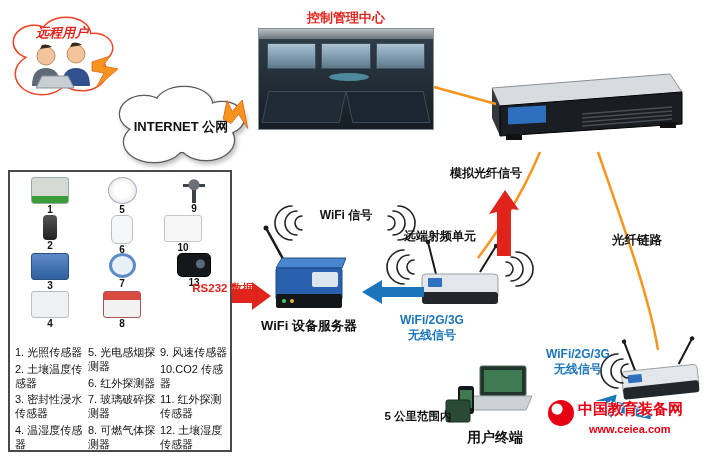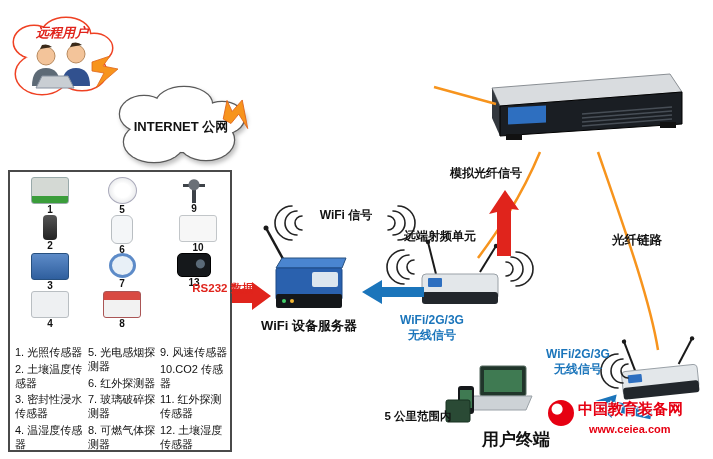--- a/index.html
+++ b/index.html
@@ -132,20 +132,34 @@
           <ellipse cx="74" cy="24" rx="28" ry="17"></ellipse>
         <ellipse cx="112" cy="38" rx="22" ry="16"></ellipse>
           <ellipse cx="96" cy="60" rx="28" ry="20"></ellipse>
         <ellipse cx="44" cy="62" rx="30" ry="20"></ellipse>
           <ellipse cx="72" cy="46" rx="36" ry="26"></ellipse>
       </g>
     </svg>
     <div class="cloud-label" style="top:38px;font-size:13px;color:#111;">INTERNET 公网</div>
   </div>
 
+  <div class="device" style="left:258px;top:10px;width:176px;height:122px;">
+    <div class="lbl red" style="left:0;top:0;width:176px;font-size:13px;position:absolute;">控制管理中心</div>
+    <div class="photo">
+      <div class="ph-ceiling"></div>
+      <div class="ph-screens">
+          <div></div>
+          <div></div>
+          <div></div>
+        </div>
+      <div class="ph-glow"></div>
+      <div class="ph-console"></div>
+      <div class="ph-console2"></div>
+    </div>
+  </div>
 
   <div class="device" style="left:478px;top:66px;width:207px;height:86px;">
     <svg width="207" height="86" viewBox="0 0 207 86">
       <polygon points="14,22 192,8 204,26 22,40" fill="#d9dcdf" stroke="#8a8f94"></polygon>
       <polygon points="14,22 22,40 22,70 14,52" fill="#33383e"></polygon>
       <polygon points="22,40 204,26 204,58 22,70" fill="#1a1e23" stroke="#000"></polygon>
       <rect x="30" y="43" width="38" height="17" fill="#2e6fc0" transform="skewY(-3)"></rect>
       <path d="M104,48 l90,-7 M104,52 l90,-7 M104,56 l90,-7 M104,60 l90,-7" stroke="#474e56" stroke-width="1.4"></path>
       <rect x="28" y="68" width="16" height="6" fill="#111"></rect>
       <rect x="182" y="56" width="16" height="6" fill="#111"></rect>
@@ -169,21 +183,21 @@
         <div class="snum">9</div>
       </div>
     <div class="cell" style="left:8px;top:43px;">
         <div class="simg s2"></div>
         <div class="snum">2</div>
       </div>
     <div class="cell" style="left:80px;top:43px;">
         <div class="simg s6"></div>
         <div class="snum">6</div>
       </div>
-    <div class="cell" style="left:156px;top:43px;">
+    <div class="cell" style="left:141px;top:43px;">
         <div class="simg s10"></div>
         <div class="snum">10</div>
       </div>
     <div class="cell" style="left:8px;top:81px;">
         <div class="simg s3"></div>
         <div class="snum">3</div>
       </div>
     <div class="cell" style="left:80px;top:81px;">
         <div class="simg s7"></div>
         <div class="snum">7</div>
@@ -274,21 +288,21 @@
     <svg width="88" height="66" viewBox="0 0 88 66">
       <rect x="34" y="2" width="46" height="30" rx="2" fill="#20352a" stroke="#55695f"></rect>
       <rect x="38" y="6" width="38" height="22" fill="#3f7a52"></rect>
       <polygon points="28,32 86,32 80,46 22,46" fill="#cdd2d6" stroke="#9aa1a7"></polygon>
       <rect x="12" y="22" width="16" height="28" rx="3" fill="#15181b"></rect>
       <rect x="14" y="26" width="12" height="18" fill="#3f7a52"></rect>
       <rect x="0" y="36" width="24" height="22" rx="2" fill="#2a4a35" stroke="#163021"></rect>
     </svg>
   </div>
   <div class="lbl" style="left:378px;top:409px;width:80px;font-size:11.5px;">5 公里范围内</div>
-  <div class="lbl" style="left:480px;top:429px;width:72px;font-size:17px;">用户终端</div>
+  <div class="lbl" style="left:459px;top:429px;width:72px;font-size:14px;">用户终端</div>
 
   <div class="abs" style="left:548px;top:398px;width:162px;height:50px;z-index:6;">
     <div class="wm-logo"></div>
     <div class="wm-name">中国教育装备网</div>
     <div class="wm-url">www.ceiea.com</div>
   </div>
 
 </div>
 
 </body></html>

